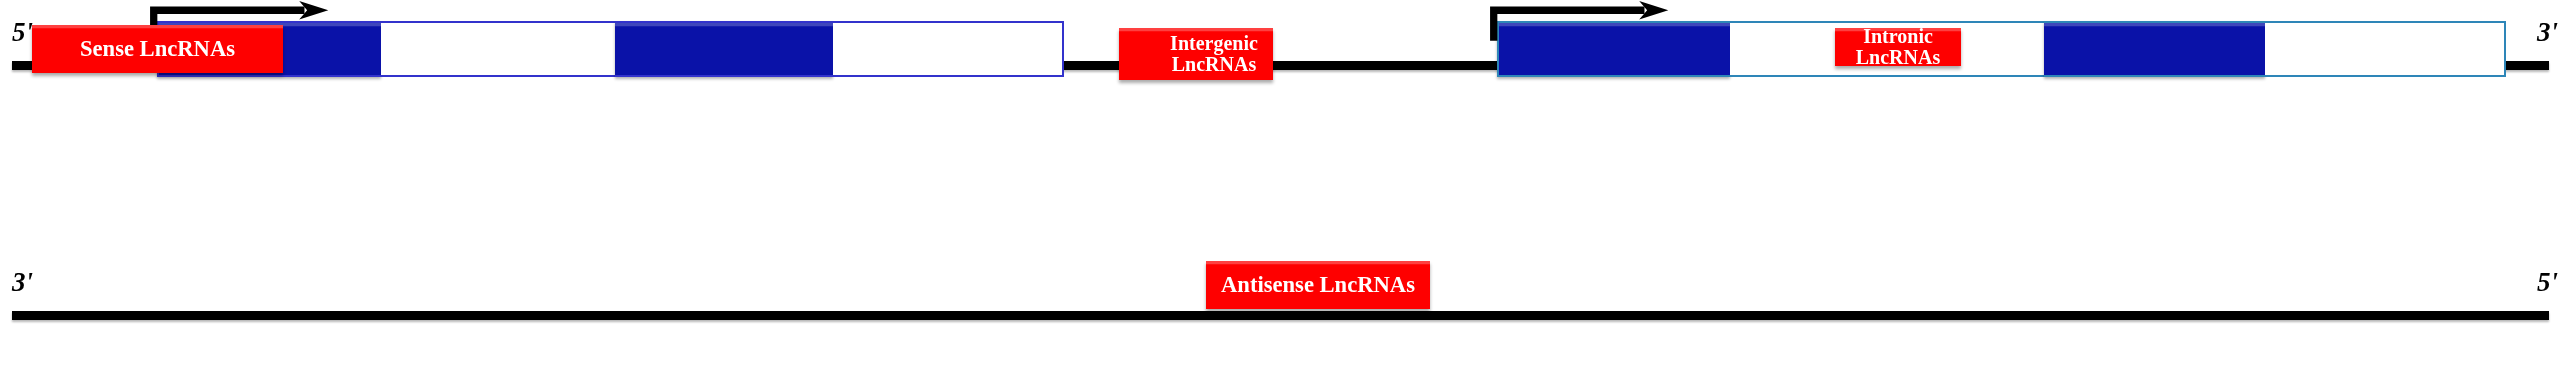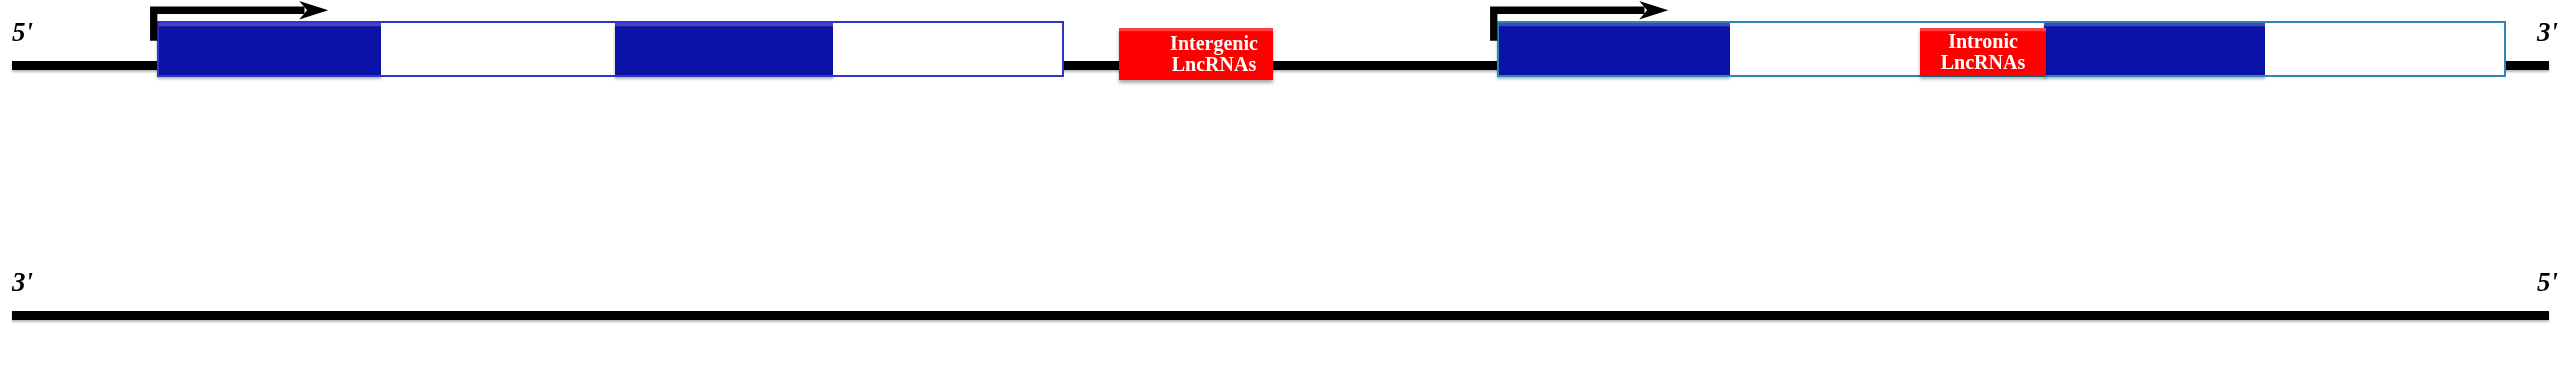--- a/index.html
+++ b/index.html
@@ -104,44 +104,50 @@
     <div class="seg intron" style="width:234px;"></div>
     <div class="seg exon" style="width:218px;"></div>
     <div class="seg intron" style="width:231px;"></div>
   </div>
 
   <svg class="tss-arrow" style="left:148px; top:1.3px;" width="186" height="41" viewBox="0 0 280 62">
     <path d="M8,60 L8,14 L236,14" fill="none" stroke="#000000" stroke-width="11"></path>
     <path d="M228,0 L272,14 L228,28 L240,14 Z" fill="#000000"></path>
   </svg>
 
+  <div class="lnc-box" style="left:32px; top:24.6px; width:251px; height:48px; font-size:22.6px;">
+    <span class="ln">Sense LncRNAs</span>
+  </div>
 
   <div class="lnc-box" style="left:1119px; top:28px; width:118px; height:52px; font-size:20px;padding-left:36px;">
     <span class="ln">Intergenic</span>
     <span class="ln">LncRNAs</span>
   </div>
 
   <div class="gene g2" style="left:1497px; top:20.6px; width:1009px; height:56px;">
     <div class="seg exon" style="width:233px;"></div>
     <div class="seg intron" style="width:314px;"></div>
     <div class="seg exon" style="width:221px;"></div>
     <div class="seg intron" style="width:241px;"></div>
   </div>
 
   <svg class="tss-arrow" style="left:1488px; top:1.3px;" width="186" height="41" viewBox="0 0 280 62">
     <path d="M8,60 L8,14 L236,14" fill="none" stroke="#000000" stroke-width="11"></path>
     <path d="M228,0 L272,14 L228,28 L240,14 Z" fill="#000000"></path>
   </svg>
 
-  <div class="lnc-box" style="left:1920px; top:28px; width:126px; height:48px; font-size:20px;">
+  <div class="lnc-box" style="left:1835px; top:28px; width:126px; height:38px; font-size:20px;">
     <span class="ln">Intronic</span>
     <span class="ln">LncRNAs</span>
   </div>
 
   <div class="strand" style="left:12px; top:311px; width:2537px; height:8.7px;"></div>
 
   <div class="end-label" style="left:12px; top:269px;">3'</div>
 
   <div class="end-label" style="left:2537px; top:269px;">5'</div>
 
+  <div class="lnc-box" style="left:1206px; top:261px; width:224px; height:48px; font-size:22.6px;">
+    <span class="ln">Antisense LncRNAs</span>
+  </div>
 
 </div>
 
 
 </body></html>

